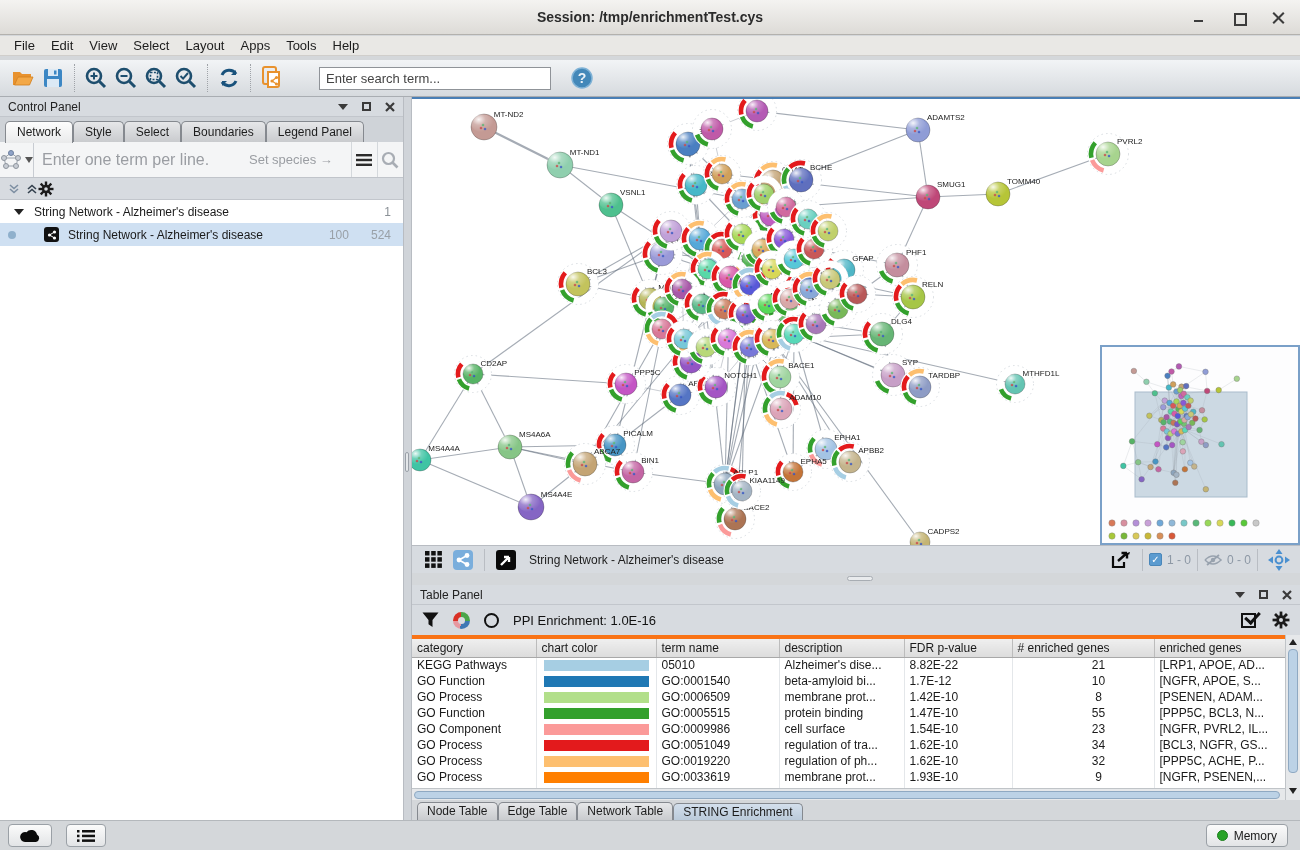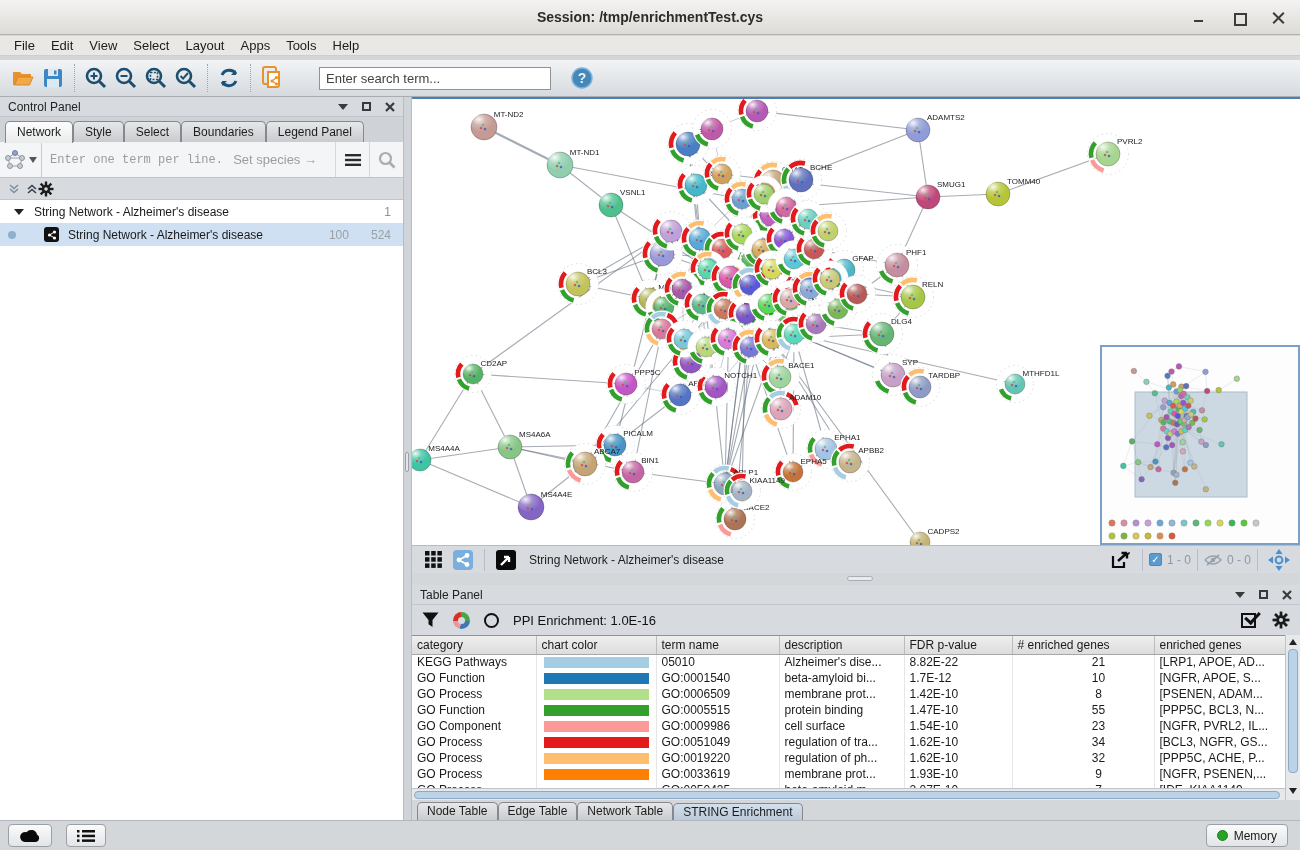--- a/index.html
+++ b/index.html
@@ -44,21 +44,21 @@
   .ph-caret { width:0; height:0; border-left:5px solid transparent; border-right:5px solid transparent; border-top:6px solid #3a3a3a; }
   .ph-box { width:9px; height:9px; border:2px solid #3a3a3a; }
   #cp-tabs,#bottom-tabs { height:25px; background:#cfd3d8; display:flex; align-items:flex-end; padding-left:5px; gap:0; flex:0 0 auto; }
   .tab { border:1px solid #85898f; border-bottom:none; border-radius:5px 5px 0 0; padding:3px 11px 3px;
     font-size:12px; background:linear-gradient(#e6e7e9,#c9cbce); color:#1d1d1d; cursor:default; white-space:nowrap; }
   .tab.selected { background:linear-gradient(#fdfdfd,#e9eaeb); position:relative; top:1px; padding-bottom:4px; }
   #bottom-tabs .tab.selected { background:linear-gradient(#d3dfec,#b9c9d9); }
   #string-bar { height:36px; background:#f4f5f6; border-bottom:1px solid #c0c4ca; display:flex; align-items:center; flex:0 0 auto; }
   #string-logo-box { width:42px; height:100%; border-right:1px solid #c8ccd2; display:flex; align-items:center; justify-content:center; gap:3px; }
   #string-input-wrap { flex:1; display:flex; align-items:center; padding:0 8px; }
-  #string-input { border:none; outline:none; background:transparent; flex:1; font-size:12px; color:#4d7c0f; font-family:Liberation Mono, monospace; }
+  #string-input { border:none; outline:none; background:transparent; flex:1; font-size:16px; color:#4d7c0f; font-family:Liberation Sans, sans-serif; }
   #string-input::placeholder { color:#9a9da2; }
   .species-hint { color:#9a9da2; font-size:13px; margin-right:10px; white-space:nowrap; }
   .sb-btn { width:34px; height:100%; display:flex; align-items:center; justify-content:center; border-left:1px solid #d4d8dc; }
   #select-bar { height:22px; background:#d7dbe0; border-bottom:1px solid #c2c6cc; display:flex; align-items:center; padding:0 8px; flex:0 0 auto; }
   #select-bar .sel-text { flex:1; text-align:center; font-size:12px; color:#111; }
   .tree-row { height:23px; display:flex; align-items:center; font-size:12px; flex:0 0 auto; }
   .tree-row.parent { padding-left:14px; background:#fff; }
   .tree-row.child { padding-left:8px; background:#cfe0f2; }
   .tree-caret { width:0; height:0; border-left:5px solid transparent; border-right:5px solid transparent; border-top:6px solid #222; margin-right:10px; }
   .tree-count { margin-left:auto; margin-right:12px; color:#8a9096; }
@@ -88,21 +88,21 @@
   #table-panel { position:absolute; left:412px; top:585px; width:888px; height:215px; background:#d7dbe0; }
   #tp-toolbar { height:30px; display:flex; align-items:center; padding:0 10px; gap:14px; }
   #ppi-text { font-size:13px; color:#111; }
   .tp-right { margin-left:auto; display:flex; align-items:center; gap:16px; }
   .donut { width:17px; height:17px; border-radius:50%;
     background:conic-gradient(#4aa54a 0 95deg,#3d78b4 95deg 190deg,#e798a0 190deg 265deg,#d93025 265deg 360deg); position:relative; }
   .donut::after { content:""; position:absolute; left:5px; top:5px; width:7px; height:7px; border-radius:50%; background:#d7dbe0; }
   .ring { width:15px; height:15px; border-radius:50%; border:2.5px solid #111; }
   .checkbox-big { width:15px; height:15px; border:2px solid #111; position:relative; }
   .checkbox-big::after { content:""; position:absolute; left:2px; top:-3px; width:12px; height:6px; border-left:3px solid #111; border-bottom:3px solid #111; transform:rotate(-48deg); }
-  #grid-wrap { position:absolute; left:0; top:50px; width:873px; height:177px; overflow:hidden; background:#fff; border-top:1px solid #f97316; }
+  #grid-wrap { position:absolute; left:0; top:50px; width:873px; height:177px; overflow:hidden; background:#fff; border-top:4px solid #f97316; }
   table { border-collapse:collapse; table-layout:fixed; width:873px; }
   th { background:linear-gradient(#efefef,#dcdcdc); border-right:1px solid #bcbcbc; border-bottom:1px solid #a8a8a8;
     font-weight:normal; text-align:left; font-size:12px; padding:1px 5px; height:18px; white-space:nowrap; overflow:hidden; }
   td { font-size:12px; padding:0 5px; height:16px; white-space:nowrap; overflow:hidden; border-right:1px solid #e4e7ea; }
   td.num { text-align:center;padding-left:36px; }
   .swatch { height:11px; margin:1px 2px; }
   #hscroll { position:absolute; left:0; top:203px; width:873px; height:12px; background:#e6e8ea; border-top:1px solid #c0c4c8; }
   #hscroll .thumb { position:absolute; left:2px; top:2px; width:866px; height:8px; background:#bcd2e6; border:1px solid #8fa9c2; border-radius:4px; }
   #vscroll { position:absolute; right:0; top:50px; width:15px; height:165px; background:#e6e8ea; border-left:1px solid #c0c4c8; }
   .varrow { width:0; height:0; margin:4px auto; }

